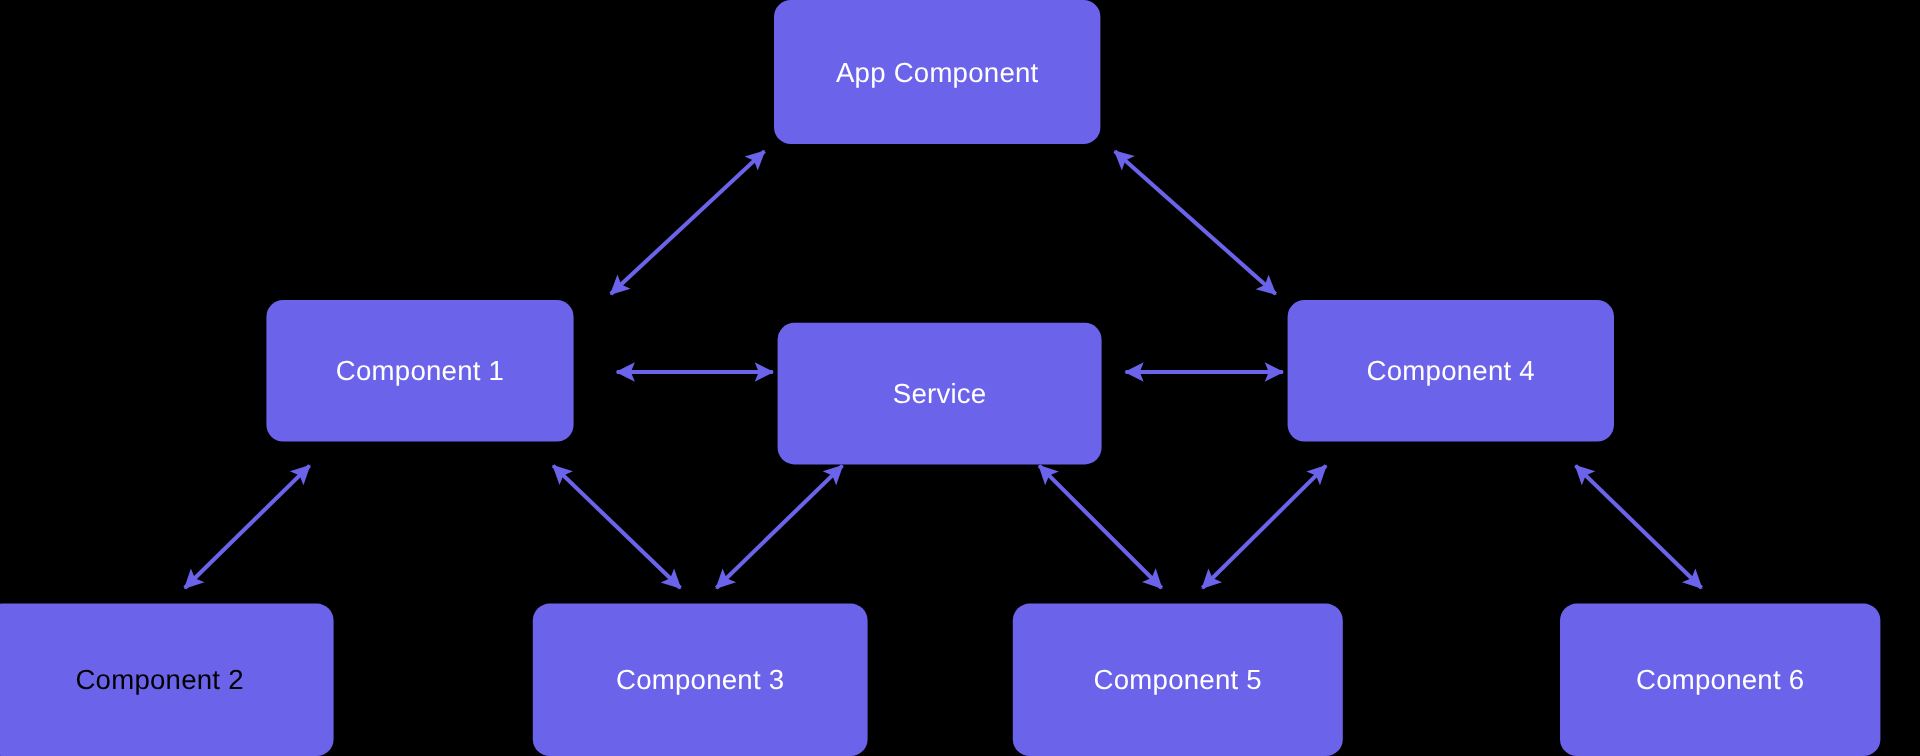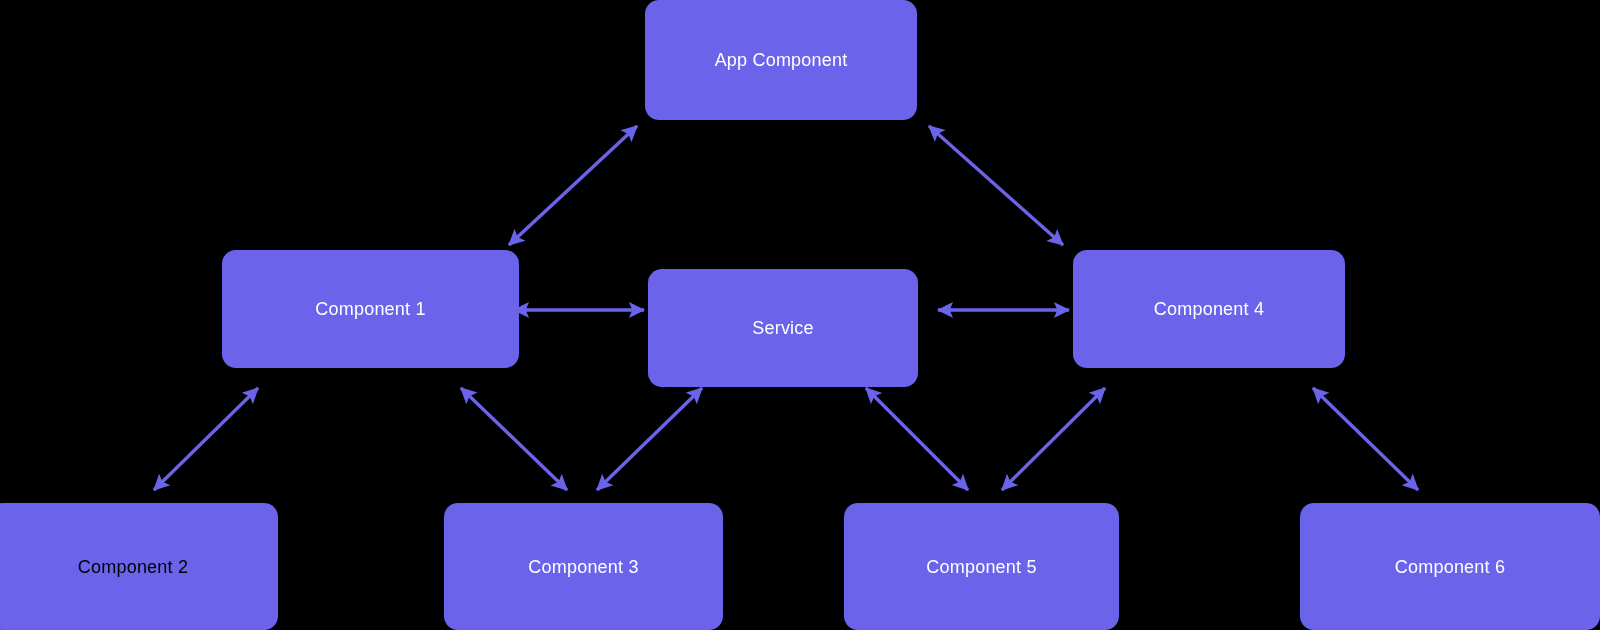--- a/index.html
+++ b/index.html
@@ -24,21 +24,21 @@
     background: #6C63EB;
     border-radius: 14px;
     display: flex;
     align-items: center;
     justify-content: center;
     box-sizing: border-box;
   }
   .node-label {
     color: #FFFFFF;
     font-family: "Liberation Sans", sans-serif;
-    font-size: 18px;
+    font-size: 23px;
     font-weight: 400;
     letter-spacing: 0.2px;
     line-height: 1;
     text-align: center;
     white-space: nowrap;
     user-select: none;
   }
   #edges {
     position: absolute;
     left: 0;
@@ -68,34 +68,34 @@
       <line x1="258" y1="388" x2="154" y2="490" stroke="#6C63EB" stroke-width="3.4" marker-end="url(#arrow-end)" marker-start="url(#arrow-start)"></line>
       <line x1="461" y1="388" x2="567" y2="490" stroke="#6C63EB" stroke-width="3.4" marker-end="url(#arrow-end)" marker-start="url(#arrow-start)"></line>
       <line x1="702" y1="388" x2="597" y2="490" stroke="#6C63EB" stroke-width="3.4" marker-end="url(#arrow-end)" marker-start="url(#arrow-start)"></line>
       <line x1="866" y1="388" x2="968" y2="490" stroke="#6C63EB" stroke-width="3.4" marker-end="url(#arrow-end)" marker-start="url(#arrow-start)"></line>
       <line x1="1105" y1="388" x2="1002" y2="490" stroke="#6C63EB" stroke-width="3.4" marker-end="url(#arrow-end)" marker-start="url(#arrow-start)"></line>
       <line x1="1313" y1="388" x2="1418" y2="490" stroke="#6C63EB" stroke-width="3.4" marker-end="url(#arrow-end)" marker-start="url(#arrow-start)"></line>
     </svg>
 <div class="node" style="left: 645px; top: 0px; width: 272px; height: 120px; background: rgb(108, 99, 235);">
       <span class="node-label" style="color: rgb(255, 255, 255);">App Component</span>
     </div>
-    <div class="node" style="left: 222px; top: 250px; width: 297px; height: 118px; background: rgb(108, 99, 235);">
+    <div class="node" style="left: 222px; top: 250px; width: 256px; height: 118px; background: rgb(108, 99, 235);">
       <span class="node-label" style="color: rgb(255, 255, 255);">Component 1</span>
     </div>
     <div class="node" style="left: 648px; top: 250px; width: 270px; height: 118px; background: rgb(108, 99, 235); margin-top: 19px;">
       <span class="node-label" style="color: rgb(255, 255, 255);">Service</span>
     </div>
     <div class="node" style="left: 1073px; top: 250px; width: 272px; height: 118px; background: rgb(108, 99, 235);">
       <span class="node-label" style="color: rgb(255, 255, 255);">Component 4</span>
     </div>
     <div class="node" style="left: -12px; top: 503px; width: 290px; height: 127px; background: rgb(108, 99, 235);">
       <span class="node-label" style="color: #000000;">Component 2</span>
     </div>
     <div class="node" style="left: 444px; top: 503px; width: 279px; height: 127px; background: rgb(108, 99, 235);">
       <span class="node-label" style="color: rgb(255, 255, 255);">Component 3</span>
     </div>
     <div class="node" style="left: 844px; top: 503px; width: 275px; height: 127px; background: rgb(108, 99, 235);">
       <span class="node-label" style="color: rgb(255, 255, 255); text-align: right;">Component 5</span>
     </div>
-    <div class="node" style="left: 1300px; top: 503px; width: 300px; height: 127px; background: rgb(108, 99, 235);">
+    <div class="node" style="left: 1300px; top: 503px; width: 267px; height: 127px; background: rgb(108, 99, 235);">
       <span class="node-label" style="color: rgb(255, 255, 255);">Component 6</span>
     </div>
   </div>
 
 </body></html>

